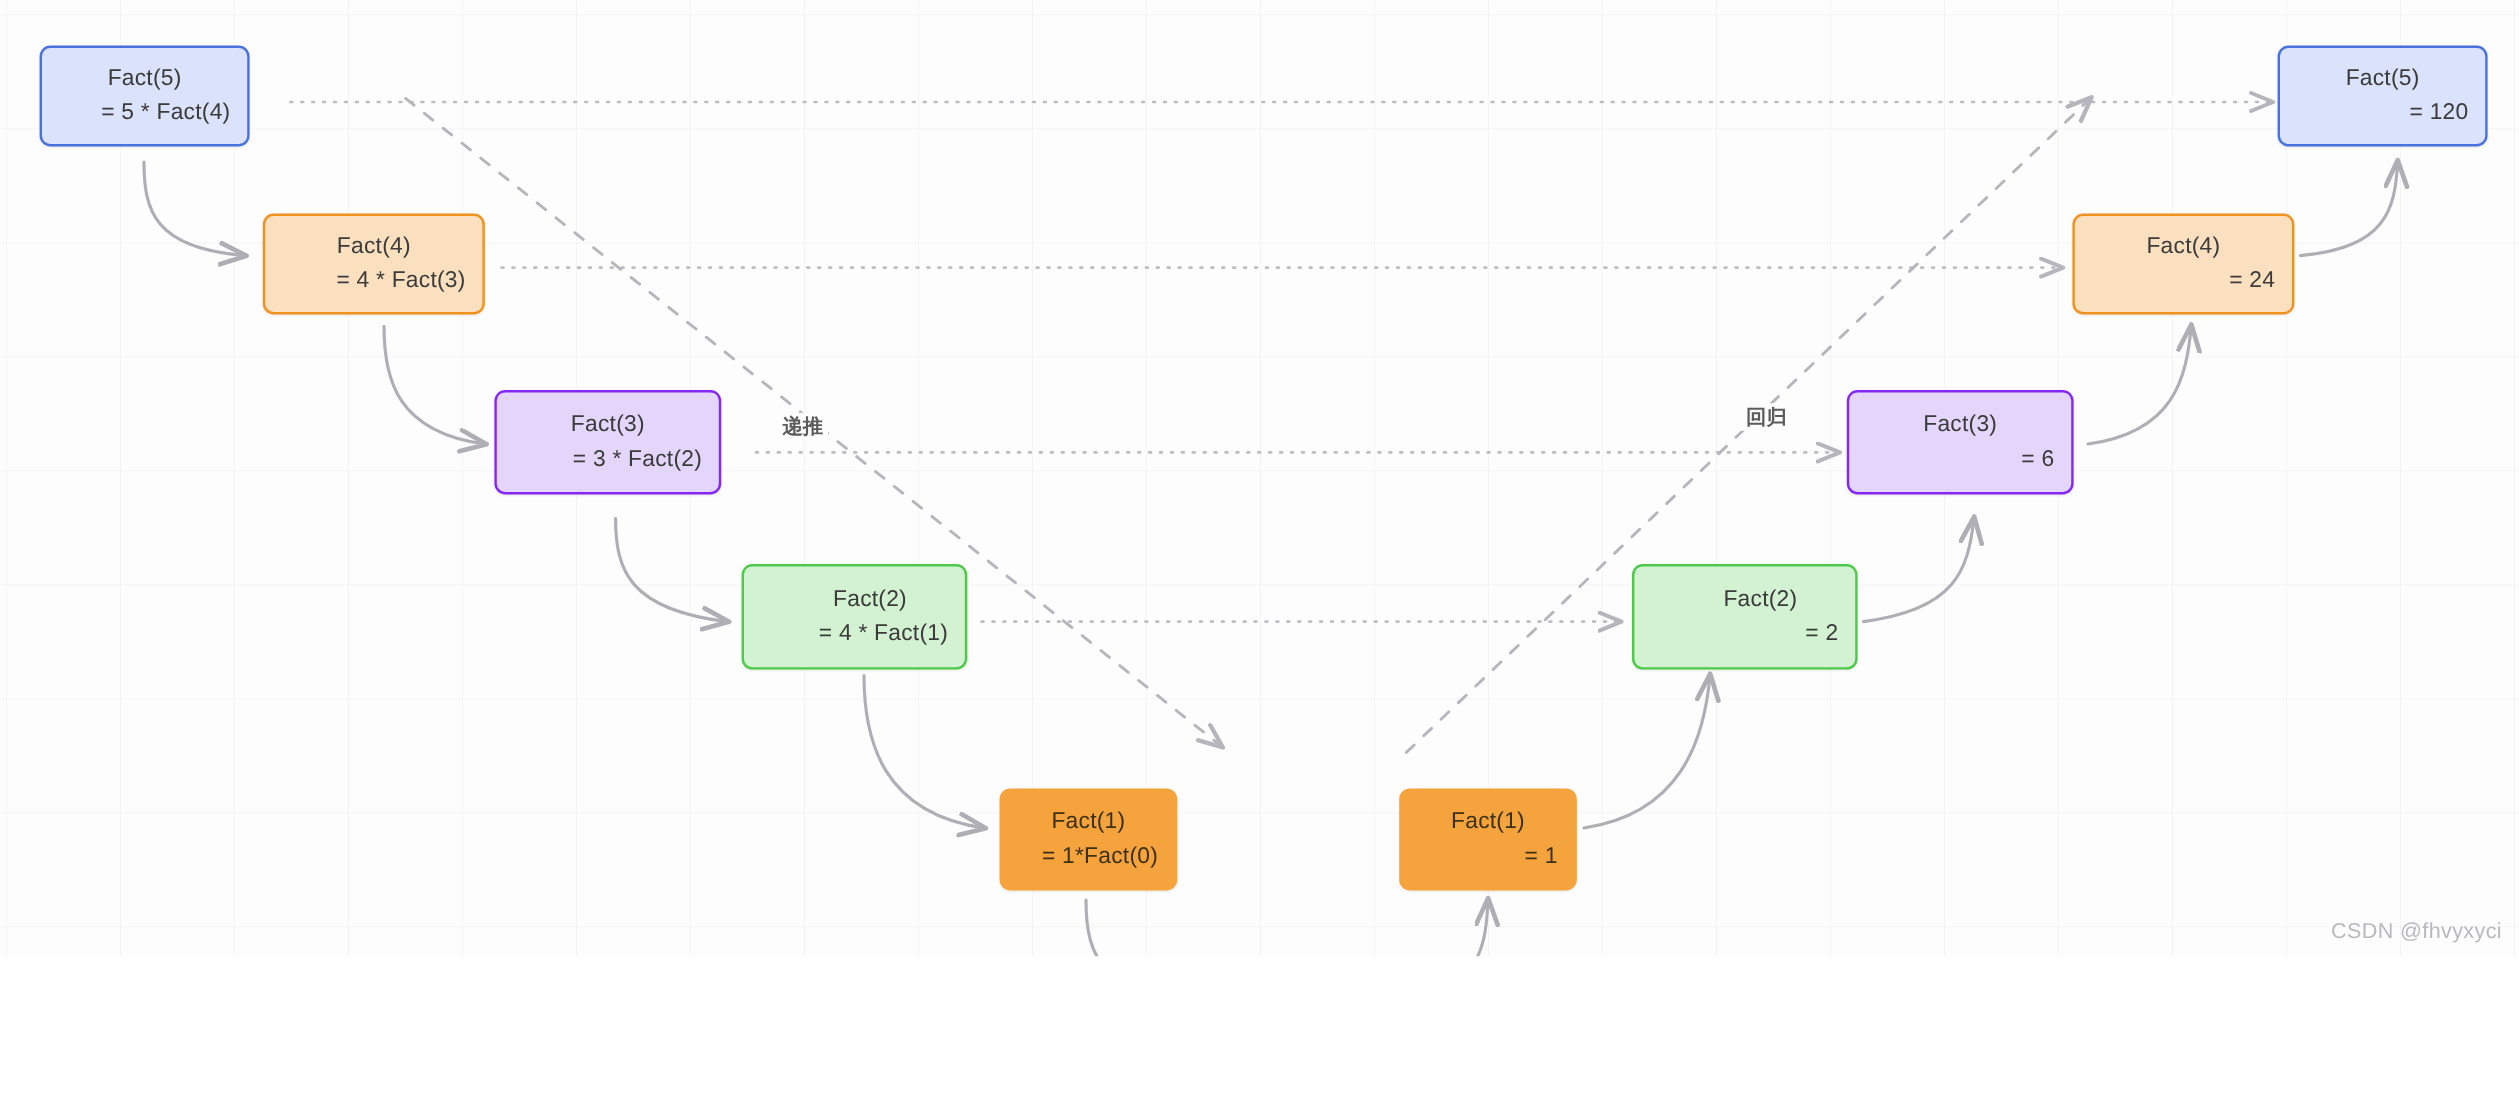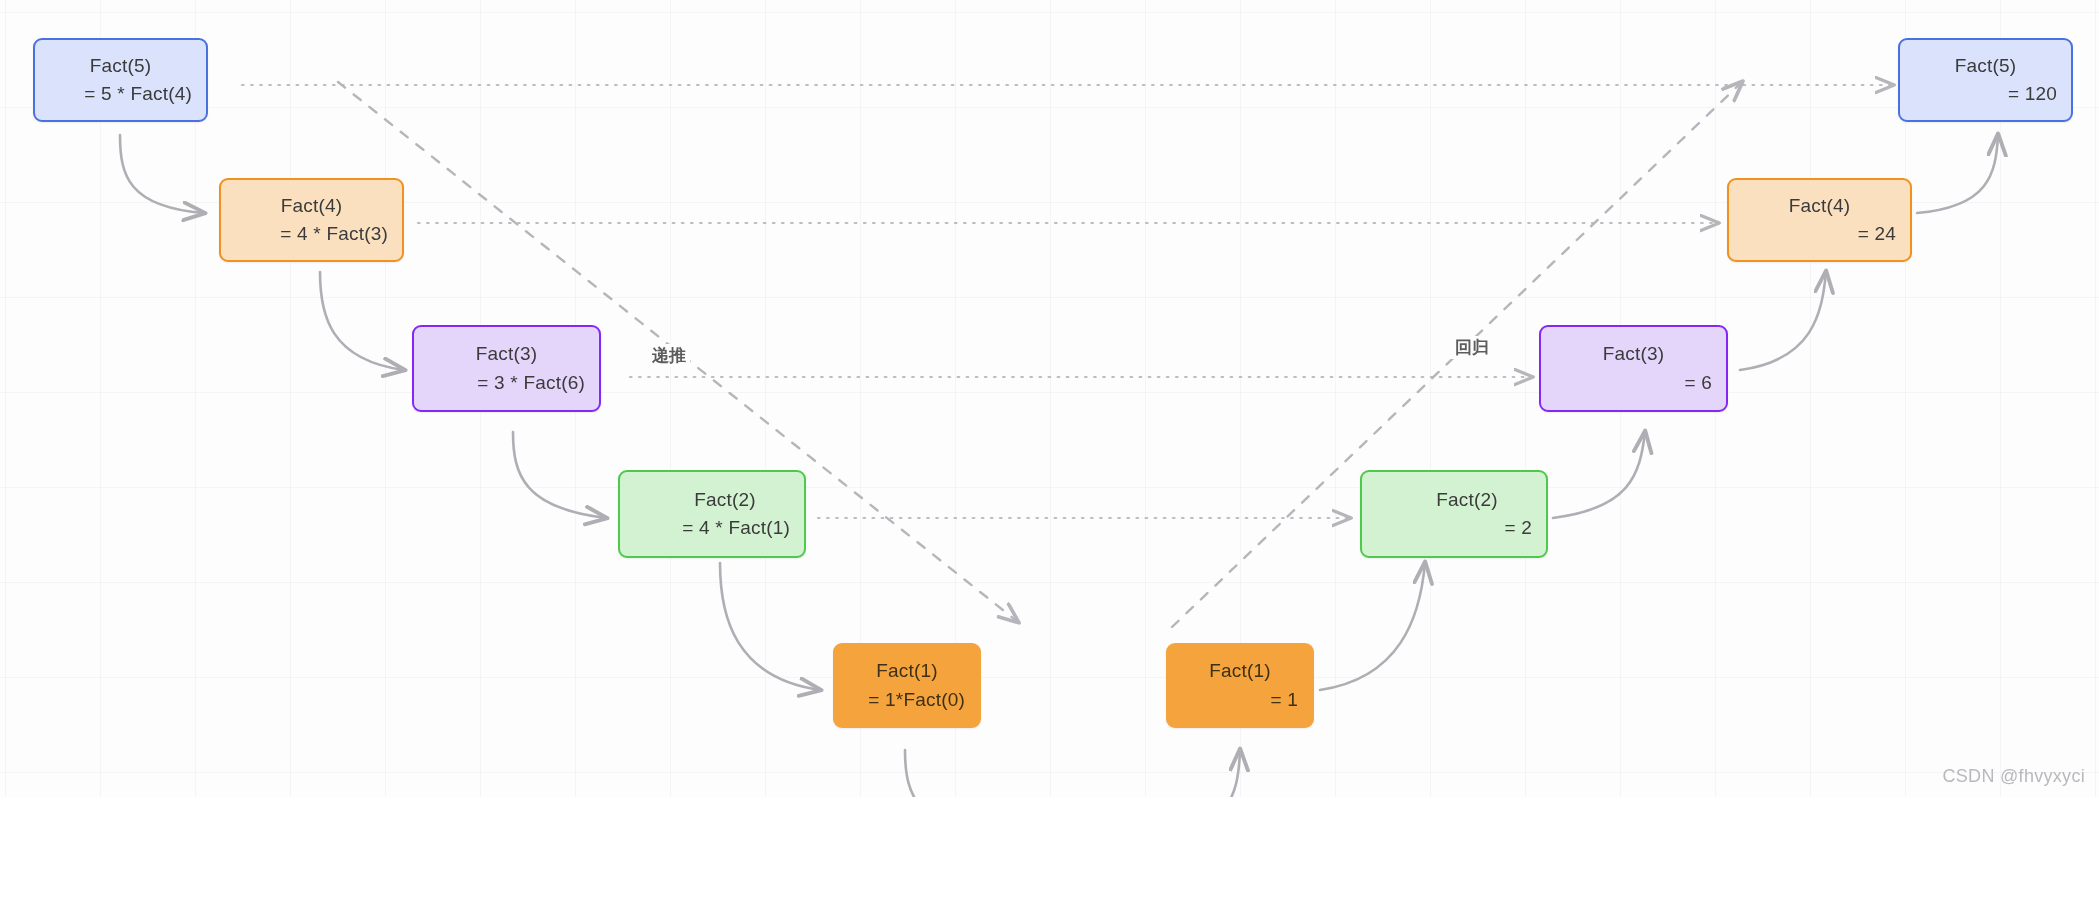--- a/index.html
+++ b/index.html
@@ -47,21 +47,21 @@
   }
   .node .l1 { text-align: center; white-space: nowrap; }
   .node .l2 { text-align: right;  white-space: nowrap; }
   .node.single { justify-content: center; align-items: center; }
   .node.single .l1 { text-align: center; }
 
   .n-blue   { background: #dae3fb; border-color: #4a72de; }
   .n-orange { background: #fbe0c0; border-color: #f0921f; }
   .n-purple { background: #e3d6fa; border-color: #8528f5; }
   .n-green  { background: #d3f2d2; border-color: #4ec94b; padding-left: 40px; }
-  .n-solid-orange { background: #f5a33c; border-color: #f5a33c; color: #3d3115; }
+  .n-solid-orange { background: #f5a33c; border-color: #f5a33c; color: #3d3115; margin-top: 14px; }
   .n-gray   { background: #bdbec2; border-color: #bdbec2; color: #3b3b3b; }
 
   .phase-label {
     position: absolute;
     font-size: 17px;
     color: #5c5c5c;
     background: #fdfdfd;
     padding: 0 4px;
     white-space: nowrap;
     font-weight: bold;
@@ -122,21 +122,21 @@
     <div class="l2">= 5 * Fact(4)</div>
   </div>
 
   <div class="node n-orange" style="left:219px; top:178px; width:185px; height:84px;">
     <div class="l1">Fact(4)</div>
     <div class="l2">= 4 * Fact(3)</div>
   </div>
 
   <div class="node n-purple" style="left:412px; top:325px; width:189px; height:87px;">
     <div class="l1">Fact(3)</div>
-    <div class="l2">= 3 * Fact(6)</div>
+    <div class="l2">= 3 * Fact(2)</div>
   </div>
 
   <div class="node n-green" style="left:618px; top:470px; width:188px; height:88px;">
     <div class="l1">Fact(2)</div>
     <div class="l2">= 4 * Fact(1)</div>
   </div>
 
   <div class="node n-solid-orange" style="left:833px; top:643px; width:148px; height:85px;">
     <div class="l1">Fact(1)</div>
     <div class="l2">= 1*Fact(0)</div>

